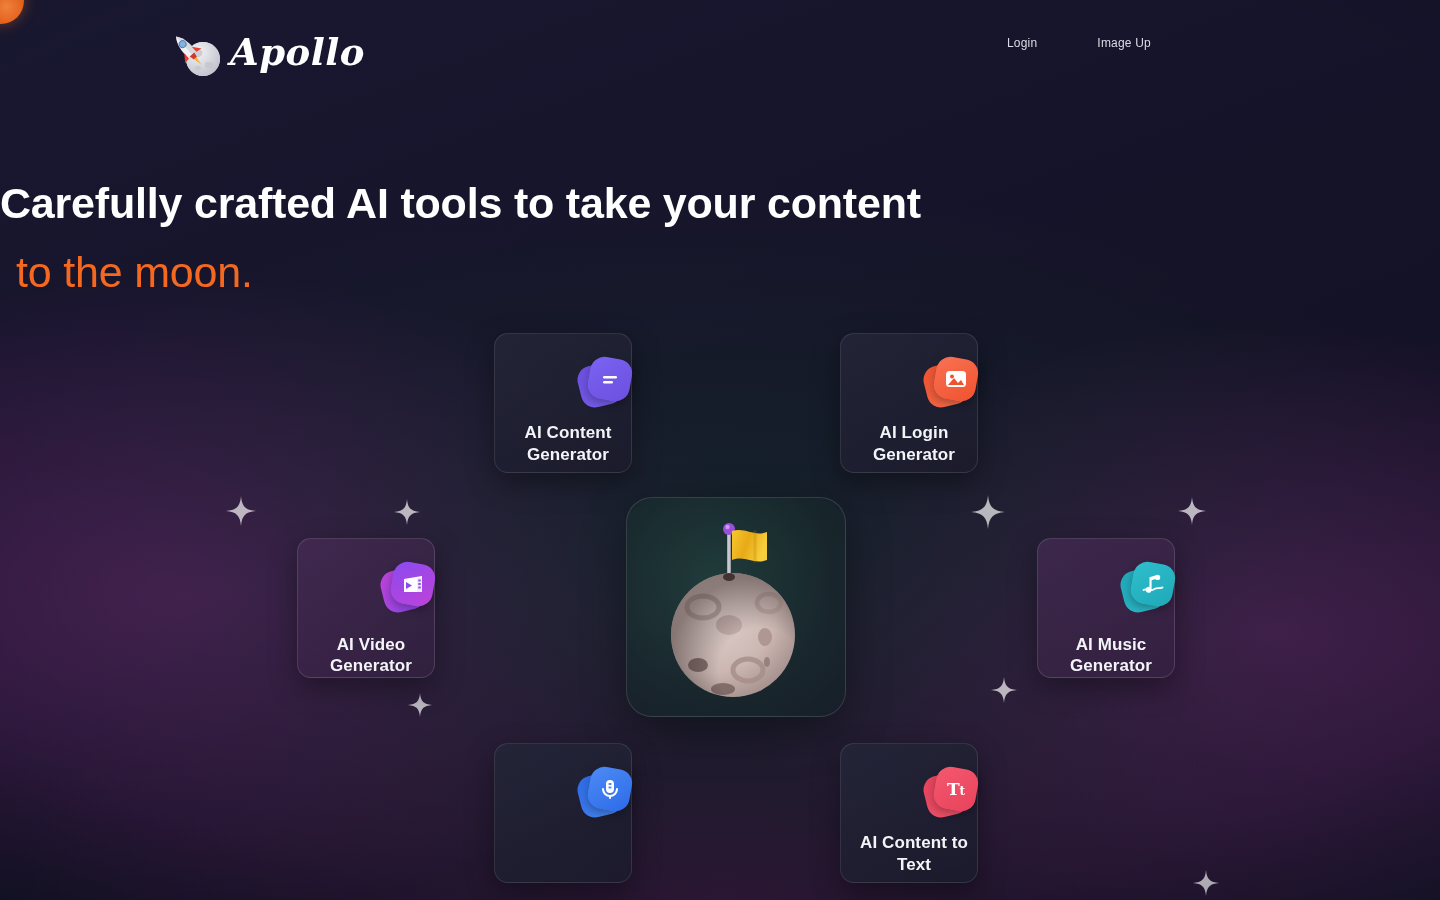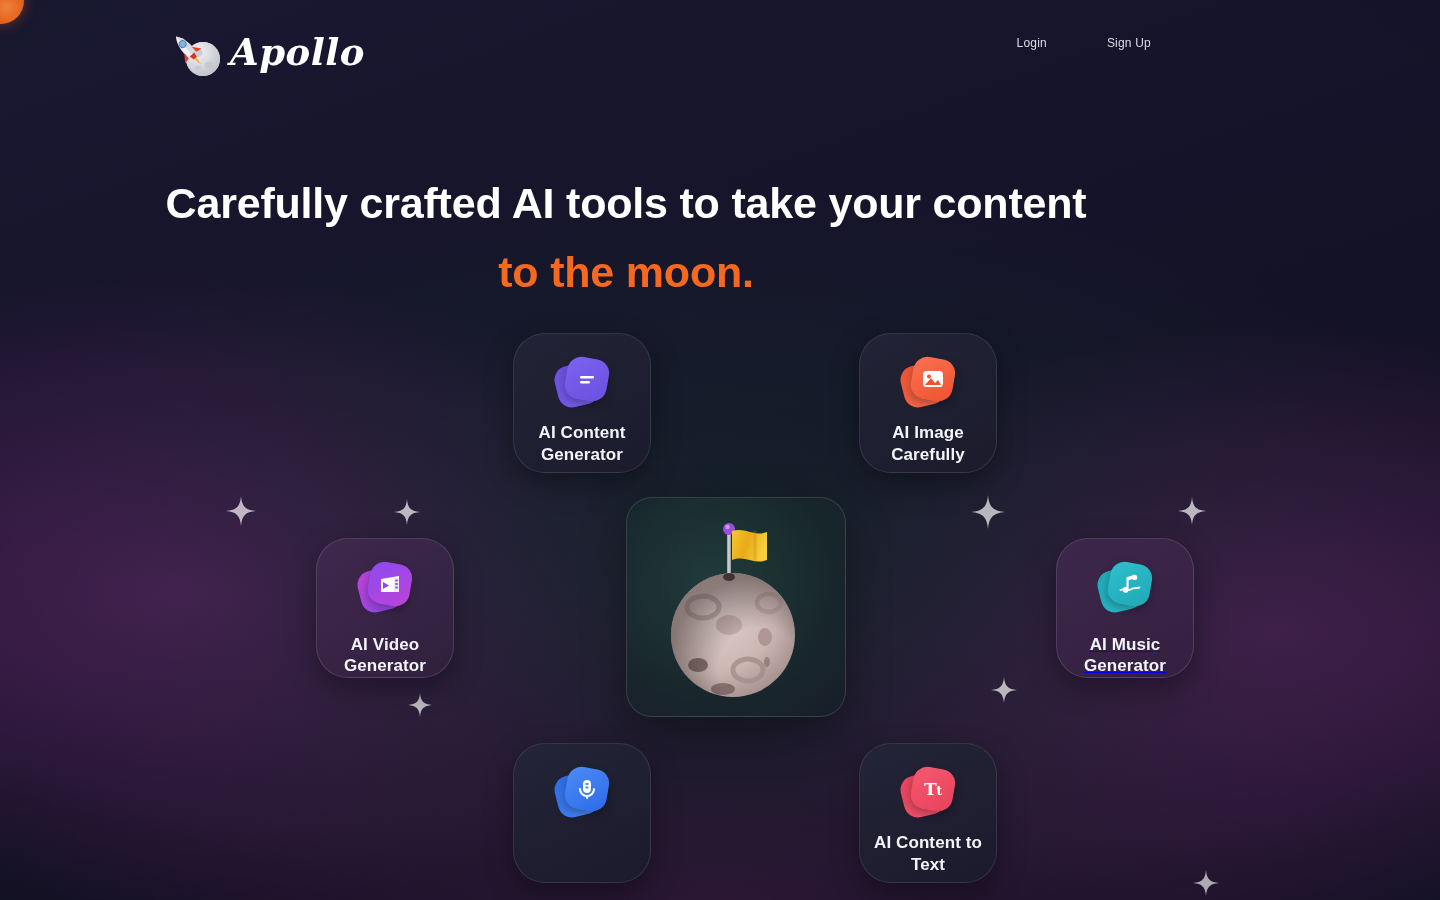--- a/index.html
+++ b/index.html
@@ -63,42 +63,41 @@
     margin-left:-2px;
   }
   .nav{ position:absolute; right:168px; top:32px; display:flex; align-items:center; gap:44px; }
   .nav a{
     color:#d9dbe6; font-size:12px; text-decoration:none; letter-spacing:.2px;
     padding:4px 8px; border-radius:6px;
   }
 
   
   .headline{
-    position:absolute; left:0; top:182px; width:1252px; text-align:center; z-index:5;
+    position:absolute; left:0; top:182px; width:1252px; z-index:5;
   }
   .headline .l1{
     display:block; color:#ffffff; font-size:43px; font-weight:700;
     letter-spacing:-0.2px; line-height:1.0;
   }
   .headline .l2{
-    display:block; margin-top:26px; font-size:43px; font-weight:700;
-    letter-spacing:-0.2px; line-height:1.0;
+    display:block; margin-top:26px; font-size:43px; font-weight:400;
+    letter-spacing:-0.2px; line-height:1.0;padding-left:16px;
   }
 
   
   .card{
     position:absolute; z-index:5;
-    width:138px; height:140px; border-radius:32px;
-    display:flex; flex-direction:column; align-items:center; justify-content:flex-start;
+    width:138px; height:140px; border-radius:14px;
+    display:flex; flex-direction:column; align-items:flex-end; justify-content:flex-start;
     padding-top:22px;
     background:linear-gradient(150deg, rgba(36,37,56,.92) 0%, rgba(27,27,44,.92) 100%);
     border:1px solid rgba(255,255,255,.10);
     box-shadow:0 10px 28px rgba(0,0,0,.35);
     text-decoration:none;
-    margin-left:19px;
   }
   .card.tint{
     background:linear-gradient(150deg, rgba(70,44,84,.70) 0%, rgba(52,32,64,.62) 100%);
     border:1px solid rgba(255,255,255,.13);
     gap:8px;
   }
   .card-icon{ width:52px; height:52px; position:relative; }
   .card-label{
     margin-top:14px; color:#f3f4f8; font-size:17px; font-weight:700;
     line-height:1.28; text-align:center; letter-spacing:.1px; width:126px;
@@ -185,21 +184,21 @@
             <path d="M21 30 L27 30 L26 35 L22 35 Z" fill="#cf3a2a"></path>
             <path d="M22.5 35 L25.5 35 L24 44 Z" fill="#ffae33"></path>
           </g>
         </svg>
       </span>
       <span class="brand-name">Apollo</span>
     </a>
 
     <nav class="nav">
       <a href="#">Login</a>
-      <a href="#">Sign Up</a>
+      <a href="#">Image Up</a>
     </nav>
   </header>
 
   <h1 class="headline">
     <span class="l1">Carefully crafted AI tools to take your content</span>
     <span class="l2" id="headline-accent" style="color: rgb(244, 104, 31);">to the moon.</span>
   </h1>
 
   <div id="cards">
       <a href="#" class="card" style="left: 494px; top: 333px;">
@@ -218,39 +217,39 @@
         <span class="card-icon">
           <span class="sq back" style="background:linear-gradient(140deg,#F0522E,#F87254)"></span>
           <span class="sq front" style="background:linear-gradient(140deg,#F87254,#F0522E)">
             <svg width="24" height="22" viewBox="0 0 24 22">
               <rect x="2" y="3" width="20" height="16" rx="3.5" fill="#fff"></rect>
               <circle cx="8" cy="8.5" r="2" fill="#F0522E"></circle>
               <path d="M4 17 L10 10 L14 15 L17 12 L20 17 Z" fill="#F0522E"></path>
             </svg>
           </span>
         </span>
-        <span class="card-label">AI Image Carefully</span>
+        <span class="card-label">AI Login Generator</span>
       </a>
       <a href="#" class="card tint" style="left: 297px; top: 538px;">
         <span class="card-icon">
           <span class="sq back" style="background:linear-gradient(140deg,#C042D8,#8A4BF0)"></span>
           <span class="sq front" style="background:linear-gradient(140deg,#8A4BF0,#C042D8)">
             <svg width="24" height="22" viewBox="0 0 24 22">
               <path d="M3 6 L21 3 L21 19 L3 19 Z" fill="#fff"></path>
               <rect x="16" y="5" width="5" height="14" fill="#efeaf8"></rect>
               <rect x="17.3" y="6.5" width="2.4" height="2" fill="#8A4BF0"></rect>
               <rect x="17.3" y="10" width="2.4" height="2" fill="#8A4BF0"></rect>
               <rect x="17.3" y="13.5" width="2.4" height="2" fill="#8A4BF0"></rect>
               <path d="M5 9 L11 12.5 L5 16 Z" fill="#8A4BF0"></path>
             </svg>
           </span>
         </span>
         <span class="card-label">AI Video Generator</span>
       </a>
-      <a href="#" class="card tint" style="left: 1037px; top: 538px; text-decoration: underline;">
+      <a href="#" class="card tint" style="left: 1037px; top: 538px;">
         <span class="card-icon">
           <span class="sq back" style="background:linear-gradient(140deg,#1FA8B8,#2FBFCC)"></span>
           <span class="sq front" style="background:linear-gradient(140deg,#2FBFCC,#1FA8B8)">
             <svg width="24" height="24" viewBox="0 0 24 24">
               <path d="M16 3 L8.5 5.2 L8.5 15 A3 3 0 1 0 10.6 17.6 L10.6 8.2 L16 6.6 Z" fill="#fff"></path>
               <circle cx="16.6" cy="5.4" r="2.6" fill="#fff"></circle>
               <path d="M2.5 18 C6 15.6 9 20 13 17.3 C16 15.2 18.5 17 21.5 15.4" stroke="#fff" stroke-width="1.8" fill="none" stroke-linecap="round"></path>
             </svg>
           </span>
         </span>

